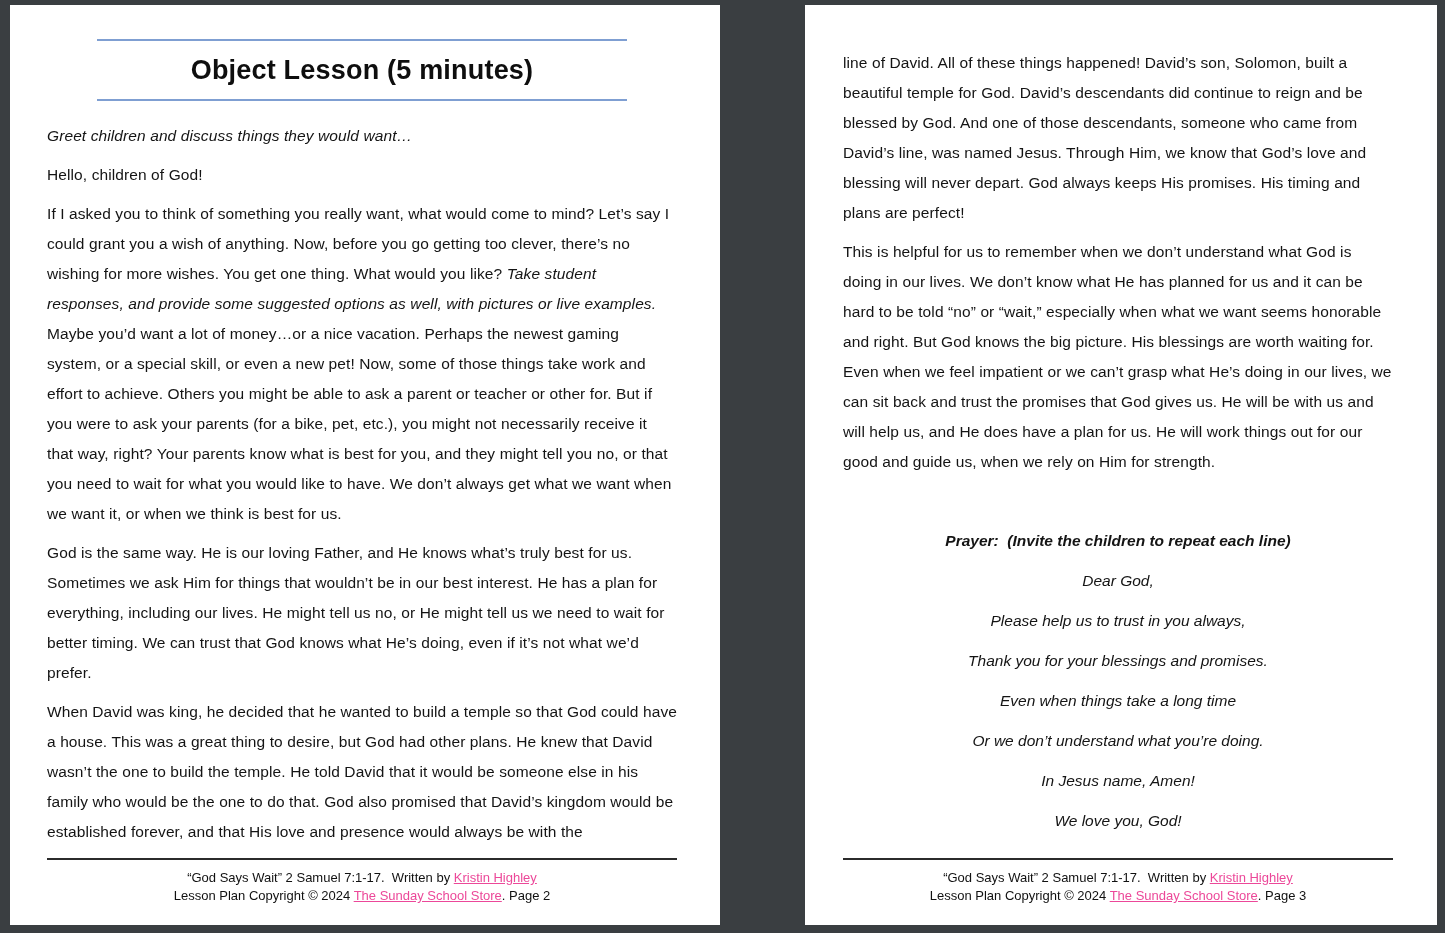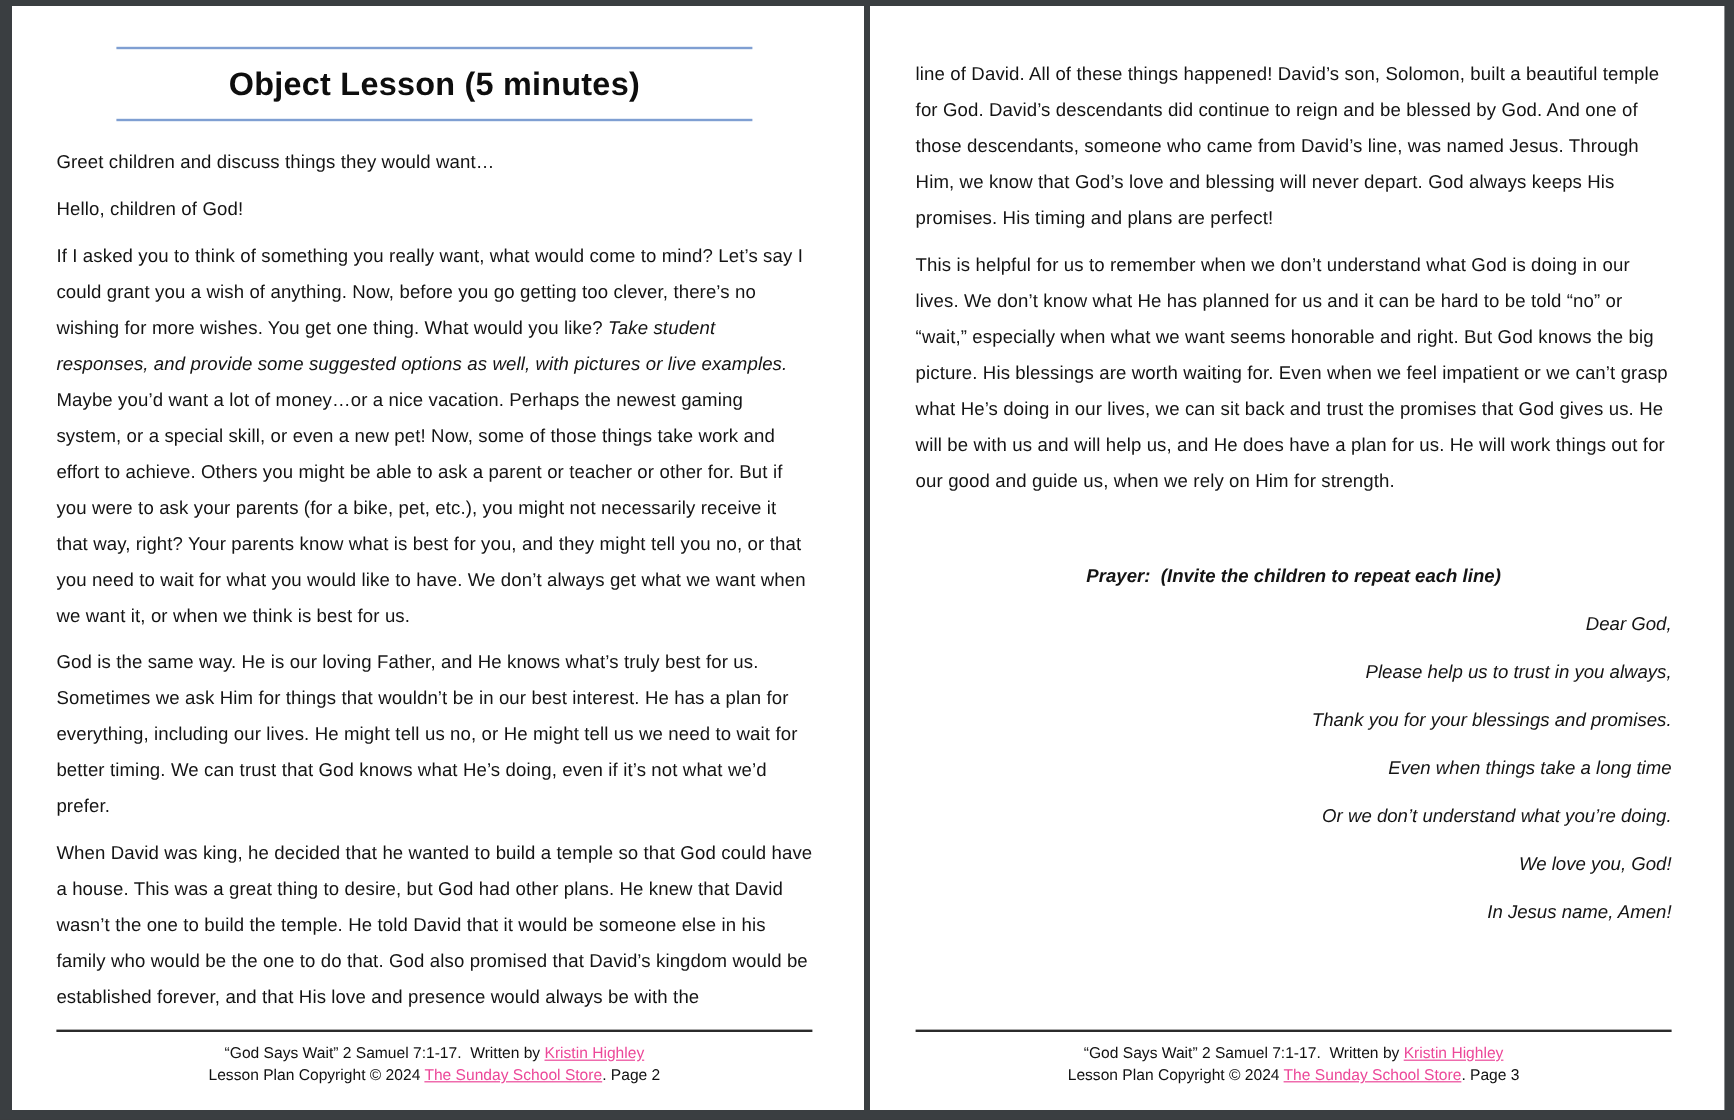--- a/index.html
+++ b/index.html
@@ -8,20 +8,21 @@
     background: #3a3e41;
     font-family: "Liberation Sans", sans-serif;
     color: #141414;
     position: relative;
     overflow: hidden;
   }
   .spread {
     position: absolute;
     top: 5px; left: 10px; right: 8px; bottom: 8px;
     display: flex;
+    gap: 40px;
   }
   .page {
     background: #ffffff;
     position: relative;
     box-sizing: border-box;
     overflow: hidden;
   }
   .page.left  { width: 710px; padding: 0 43px 0 37px; }
   .divider    { width: 5px; background: #3a3e41; }
   .page.right { flex: 1; padding: 43px 44px 12px 38px; }
@@ -34,30 +35,30 @@
     font-size: 27px; font-weight: bold; letter-spacing: .2px; color: #0e0e0e;
   }
 
   
   .intro, .body-para {
     margin: 0 0 9px;
     font-size: 15.5px;
     line-height: 30px;
     letter-spacing: .1px;
   }
-  .intro { }
+  .intro { font-style: italic; }
   .body-para em { font-style: italic; }
 
   
   .prayer { margin-top: 44px; text-align: center; font-style: italic; }
   .prayer-heading {
     margin: 0; font-weight: bold; font-size: 15.5px; line-height: 40px;
     white-space: pre-wrap;
   }
-  .prayer-line { margin: 0; font-size: 15.5px; line-height: 40px; text-align: right; }
+  .prayer-line { margin: 0; font-size: 15.5px; line-height: 40px; }
 
   
   .page-footer {
     position: absolute;
     left: 37px; right: 43px; bottom: 20px;
     background: #ffffff;
     text-align: center;
     font-size: 13px;
   }
   .page.right .page-footer { left: 38px; right: 44px; }
@@ -100,22 +101,22 @@
       </div>
 
     <div class="prayer">
       <p class="prayer-heading">Prayer:  (Invite the children to repeat each line)</p>
       <div id="prayer-lines">
           <p class="prayer-line">Dear God,</p>
           <p class="prayer-line">Please help us to trust in you always,</p>
           <p class="prayer-line">Thank you for your blessings and promises.</p>
           <p class="prayer-line">Even when things take a long time</p>
           <p class="prayer-line">Or we don’t understand what you’re doing.</p>
+          <p class="prayer-line">In Jesus name, Amen!</p>
           <p class="prayer-line">We love you, God!</p>
-          <p class="prayer-line">In Jesus name, Amen!</p>
         </div>
     </div>
 
     <footer class="page-footer">
       <div class="footer-rule"></div>
       <div class="footer-line"><span>“God Says Wait” 2 Samuel 7:1-17.  Written by </span><a class="doc-link">Kristin Highley</a></div>
       <div class="footer-line"><span>Lesson Plan Copyright © 2024 </span><a class="doc-link">The Sunday School Store</a><span>. Page 3</span></div>
     </footer>
   </section>
 

